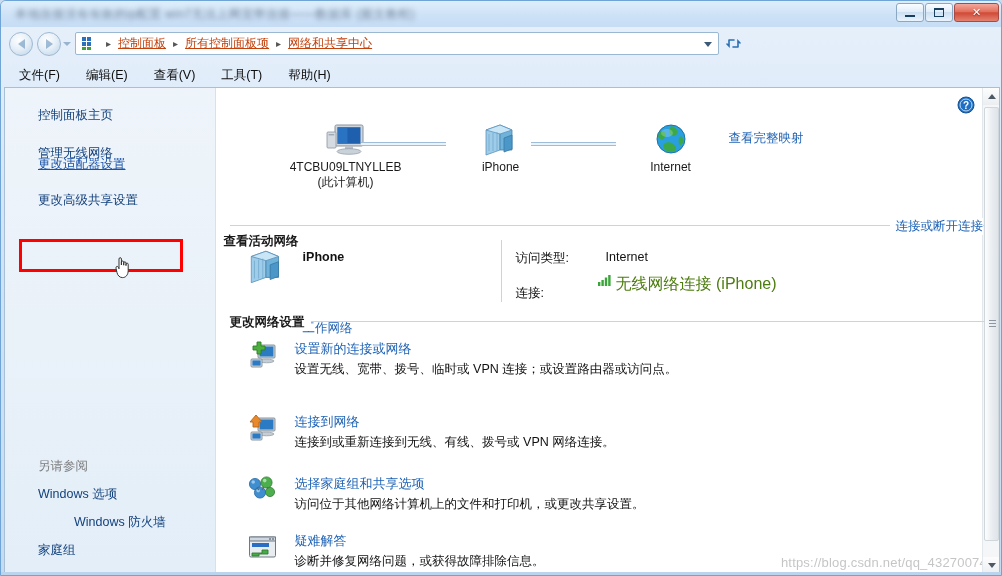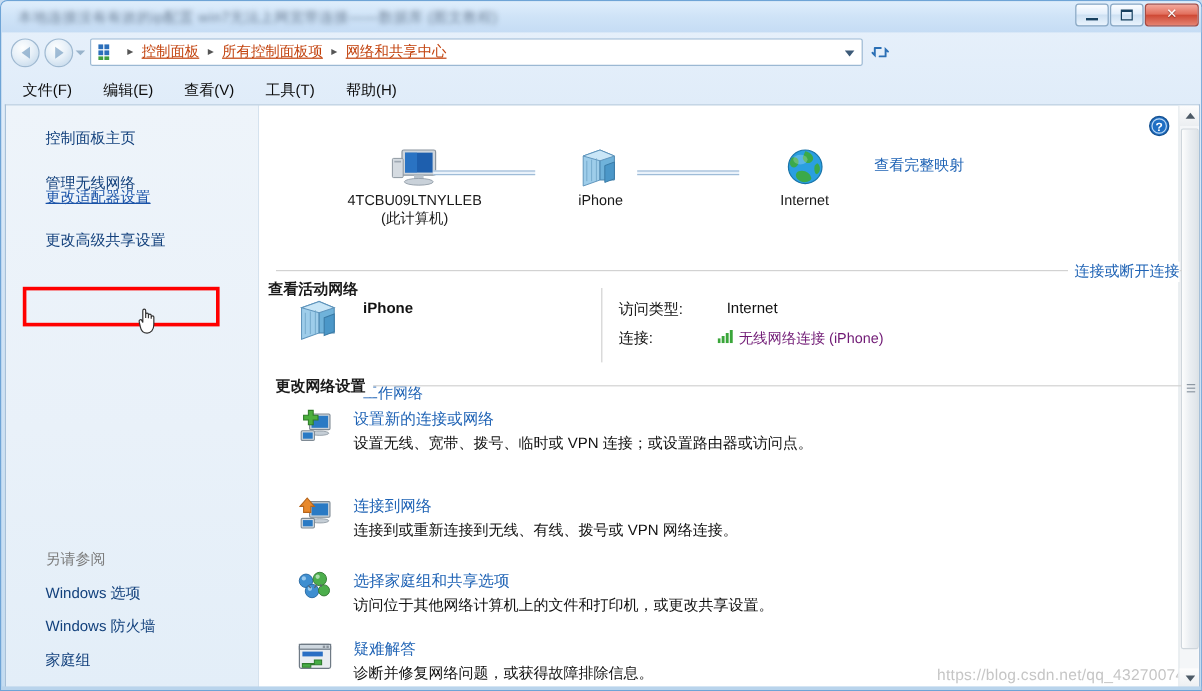--- a/index.html
+++ b/index.html
@@ -275,21 +275,21 @@
   .vdiv {
     position: absolute; width: 1px; background: #d2d2d2;
   }
   .detail-label {
     position: absolute; font-size: 12.5px; color: #111; white-space: nowrap;
   }
   .detail-value {
     position: absolute; font-size: 12.5px; color: #111; white-space: nowrap;
   }
   .detail-link {
-    position: absolute; font-size: 12px; color: #701a75; white-space: nowrap;
+    position: absolute; font-size: 16px; color: #4d7c0f; white-space: nowrap;
   }
 
   
   .task { position: absolute; left: 31px; }
   .task-title {
     position: absolute; left: 48px; top: 0;
     font-size: 13px; color: #1f63b5; white-space: nowrap;
   }
   .task-desc {
     position: absolute; left: 48px; top: 21px;
@@ -413,21 +413,21 @@
   <div class="client">
 
     <div class="sidebar">
       <div class="side-link" style="top:19px;">控制面板主页</div>
       <div class="side-link" style="top:57px;">管理无线网络</div>
       <div class="side-link hover" style="top:68px;">更改适配器设置</div>
       <div class="side-link" style="top:104px;">更改高级共享设置</div>
 
       <div class="side-head" style="top:370px;">另请参阅</div>
       <div class="side-link" style="top:398px;">Windows 选项</div>
-      <div class="side-link" style="top:426px;">Windows 防火墙</div>
+      <div class="side-link" style="top:426px;margin-left:36px;">Windows 防火墙</div>
       <div class="side-link" style="top:454px;">家庭组</div>
 
       <div class="red-box"></div>
 
       <div class="cursor">
         <svg width="22" height="26" viewBox="0 0 22 26">
           <path d="M6 5 C6 3.2 8.4 3.2 8.4 5 L8.4 11 L8.4 8.2 C8.4 6.6 10.7 6.6 10.7 8.2 L10.7 11.2 L10.7 9 C10.7 7.4 13 7.4 13 9 L13 11.6 L13 10.2 C13 8.8 15.2 8.8 15.2 10.2 L15.2 16.5 C15.2 21 12.6 23.6 9.6 23.6 C6.8 23.6 4.6 21.6 4 18.6 L3 14.2 C2.6 12.4 4.6 11.6 5.3 13.2 L6 14.8 Z" fill="#ffffff" stroke="#333333" stroke-width="1"></path>
         </svg>
       </div>
     </div>
@@ -505,21 +505,21 @@
         </svg>
       </div>
       <div class="net-name" style="left:87px; top:162px;">iPhone</div>
       <div class="net-type" style="left:87px; top:186px;margin-top:46px;">工作网络</div>
 
       <div class="vdiv" style="left:285px; top:152px; height:62px;"></div>
 
       <div class="detail-label" style="left:300px; top:162px;">访问类型:</div>
       <div class="detail-value" style="left:390px; top:162px;">Internet</div>
 
-      <div class="detail-label" style="left:300px; top:186px;">连接:</div>
+      <div class="detail-label" style="left:300px; top:197px;">连接:</div>
       <div style="position:absolute; left:382px; top:185px;">
         <svg width="15" height="13" viewBox="0 0 15 13">
           <rect x="0" y="9" width="2.4" height="4" fill="#3aa63a"></rect>
           <rect x="3.4" y="7" width="2.4" height="6" fill="#3aa63a"></rect>
           <rect x="6.8" y="4.5" width="2.4" height="8.5" fill="#3aa63a"></rect>
           <rect x="10.2" y="2" width="2.4" height="11" fill="#3aa63a"></rect>
         </svg>
       </div>
       <div class="detail-link" style="left:400px; top:186px;">无线网络连接 (iPhone)</div>
 

